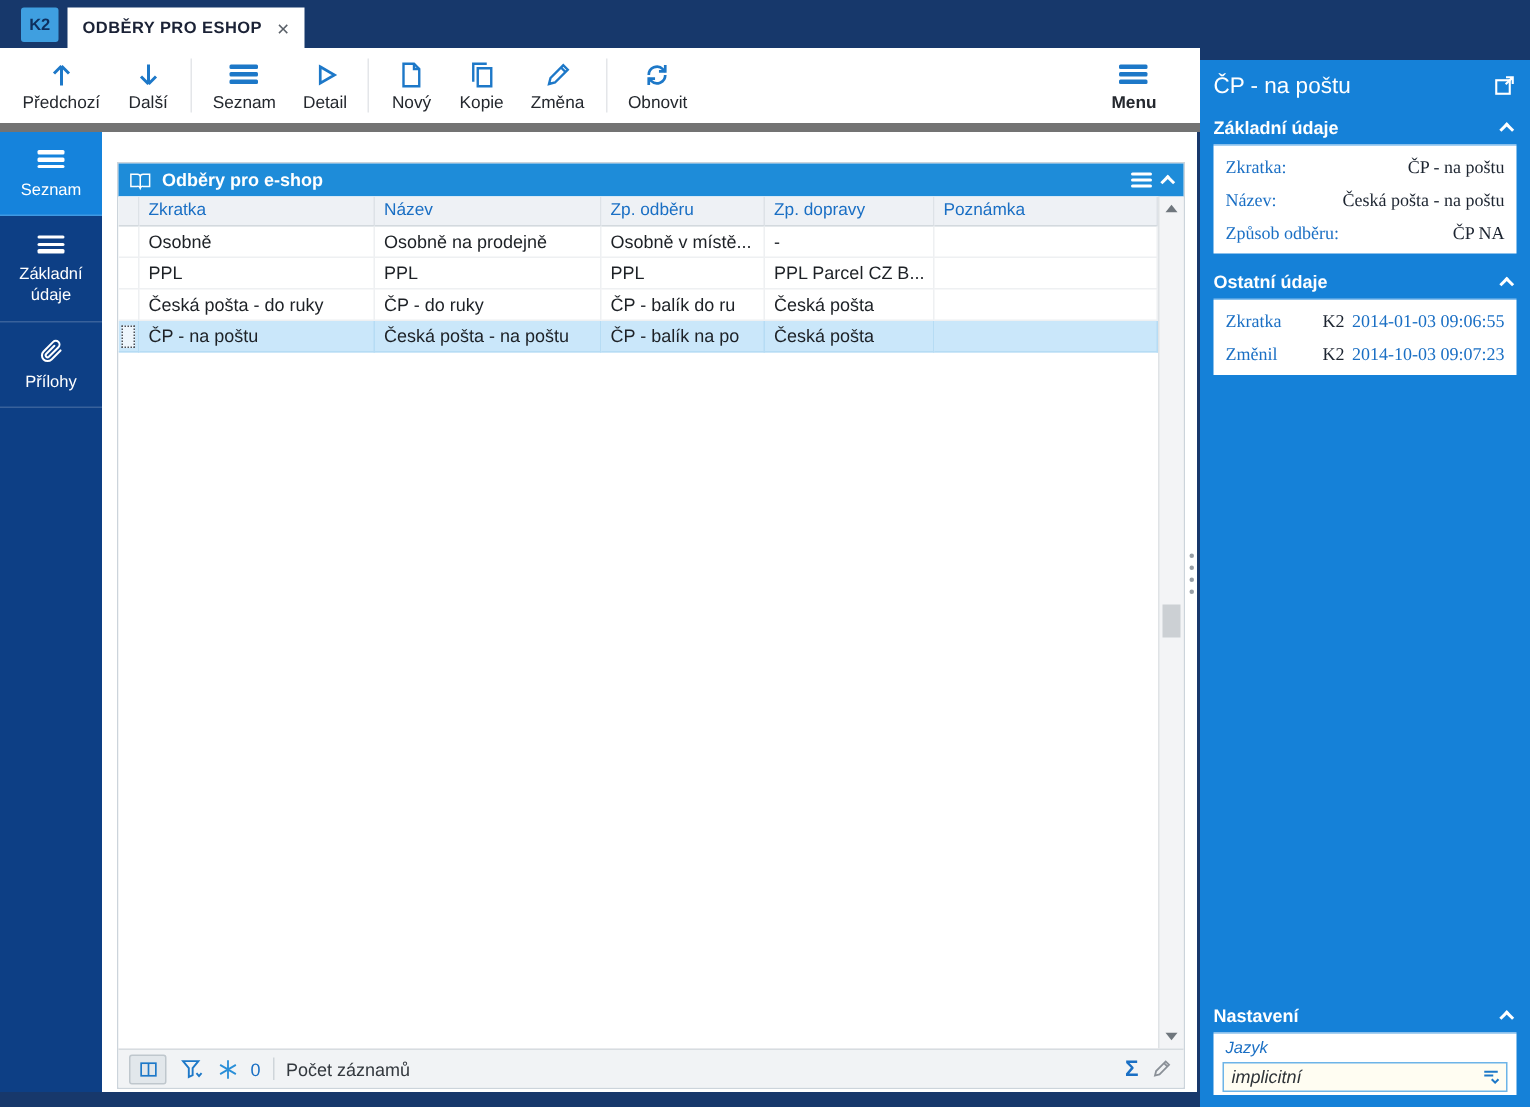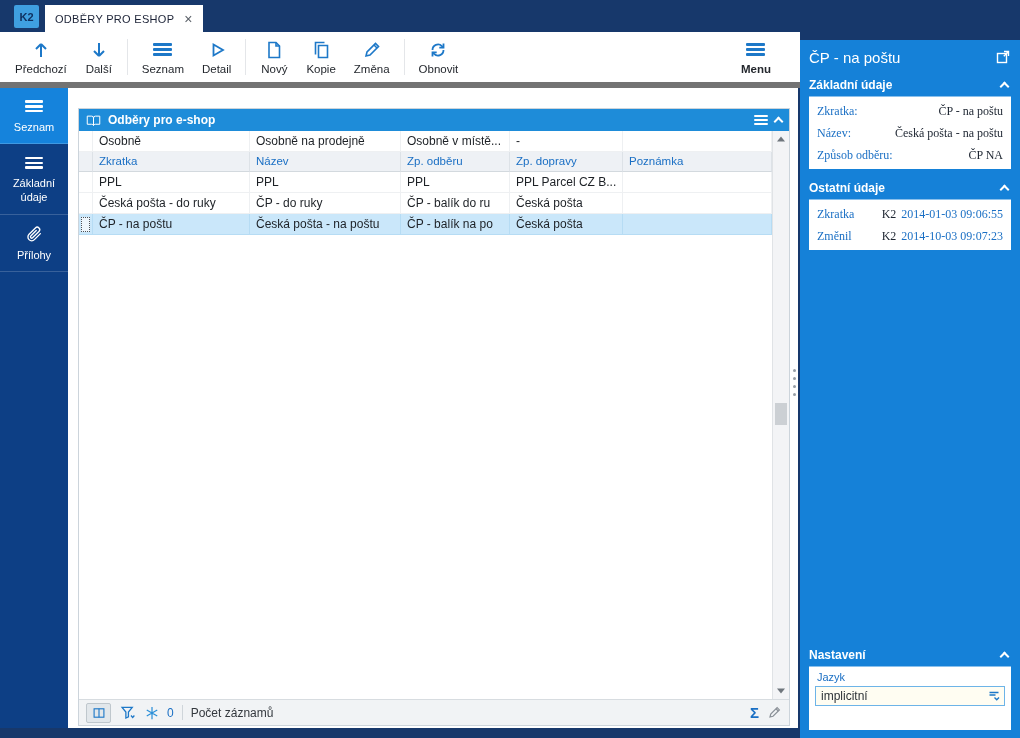--- a/index.html
+++ b/index.html
@@ -19,21 +19,21 @@
   .k2-logo {
     width: 25px; height: 23px; background: #3f9fe0; border-radius: 2px;
     color: #0e2f5e; font-size: 11px; font-weight: bold;
     display: flex; align-items: center; justify-content: center;
     margin-bottom: 4px;
   }
   .tab {
     height: 27px; background: #ffffff; margin-left: 6px; padding: 0 10px;
     display: flex; align-items: center; gap: 10px;
   }
-  .tab-title { font-size: 11px; font-weight: normal; color: #1b2236; letter-spacing: .3px; }
+  .tab-title { font-size: 11px; font-weight: bold; color: #1b2236; letter-spacing: .3px; }
   .tab-close { color: #5a6068; font-size: 14px; line-height: 1; cursor: default; }
 
   
   .toolbar {
     position: absolute; left: 0; top: 32px; width: 800px; height: 56px;
     background: #fff; border-bottom: 6px solid #737373;
     display: flex; align-items: center; padding: 0 6px;
   }
   .tb-btn {
     display: flex; flex-direction: column; align-items: center; justify-content: center;
@@ -148,21 +148,21 @@
   .sec-header .chev-up { margin-left: auto; margin-right: 3px; }
   .card { background: #fff; padding: 3px 0; flex: none; }
   .f-row { display: flex; align-items: center; height: 22px; padding: 0 8px; font-size: 12px; white-space: nowrap; overflow: hidden; font-family: Liberation Serif, serif; }
   .f-label { color: #1a6fc4; }
   .f-value { margin-left: auto; color: #1c2430; }
   .f-user { margin-left: auto; color: #1c2430; }
   .f-time { color: #1a6fc4; margin-left: 5px; }
   .sec-gap { height: 8px; flex: none; }
   .panel-spacer { flex: 1; }
 
-  .settings-card { background: #fff; padding: 3px 6px 24px; flex: none; }
+  .settings-card { background: #fff; padding: 3px 6px 2px; flex: none; font-style: italic; }
   .jazyk-label { color: #1a6fc4; font-size: 11px; padding: 1px 2px 3px; }
   .combo {
     height: 20px; border: 1px solid #6db4e8; background: #fffdf2;
     display: flex; align-items: center; padding: 0 3px 0 5px;
   }
   .combo-text { flex: 1; font-size: 12px; color: #2e3338; }
 
   svg { display: block; }
 </style>
 </head>
@@ -304,36 +304,36 @@
       <span class="grid-title">Odběry pro e-shop</span>
       <span class="bars small" style="color:#fff">
           <i></i>
           <i></i>
           <i></i>
         </span>
       <span class="chev-up"></span>
     </div>
 
     <div class="grid-body">
+      <div class="gridcols hrow">
+        <div class="hcell marker"></div>
+        <div class="hcell">Zkratka</div>
+        <div class="hcell">Název</div>
+        <div class="hcell">Zp. odběru</div>
+        <div class="hcell">Zp. dopravy</div>
+        <div class="hcell">Poznámka</div>
+      </div>
+
       <div class="gridcols row">
         <div class="cell marker"></div>
         <div class="cell">Osobně</div>
         <div class="cell">Osobně na prodejně</div>
         <div class="cell">Osobně v místě...</div>
         <div class="cell">-</div>
         <div class="cell"></div>
-      </div>
-
-      <div class="gridcols hrow">
-        <div class="hcell marker"></div>
-        <div class="hcell">Zkratka</div>
-        <div class="hcell">Název</div>
-        <div class="hcell">Zp. odběru</div>
-        <div class="hcell">Zp. dopravy</div>
-        <div class="hcell">Poznámka</div>
       </div>
       <div class="gridcols row">
         <div class="cell marker"></div>
         <div class="cell">PPL</div>
         <div class="cell">PPL</div>
         <div class="cell">PPL</div>
         <div class="cell">PPL Parcel CZ B...</div>
         <div class="cell"></div>
       </div>
       <div class="gridcols row">

